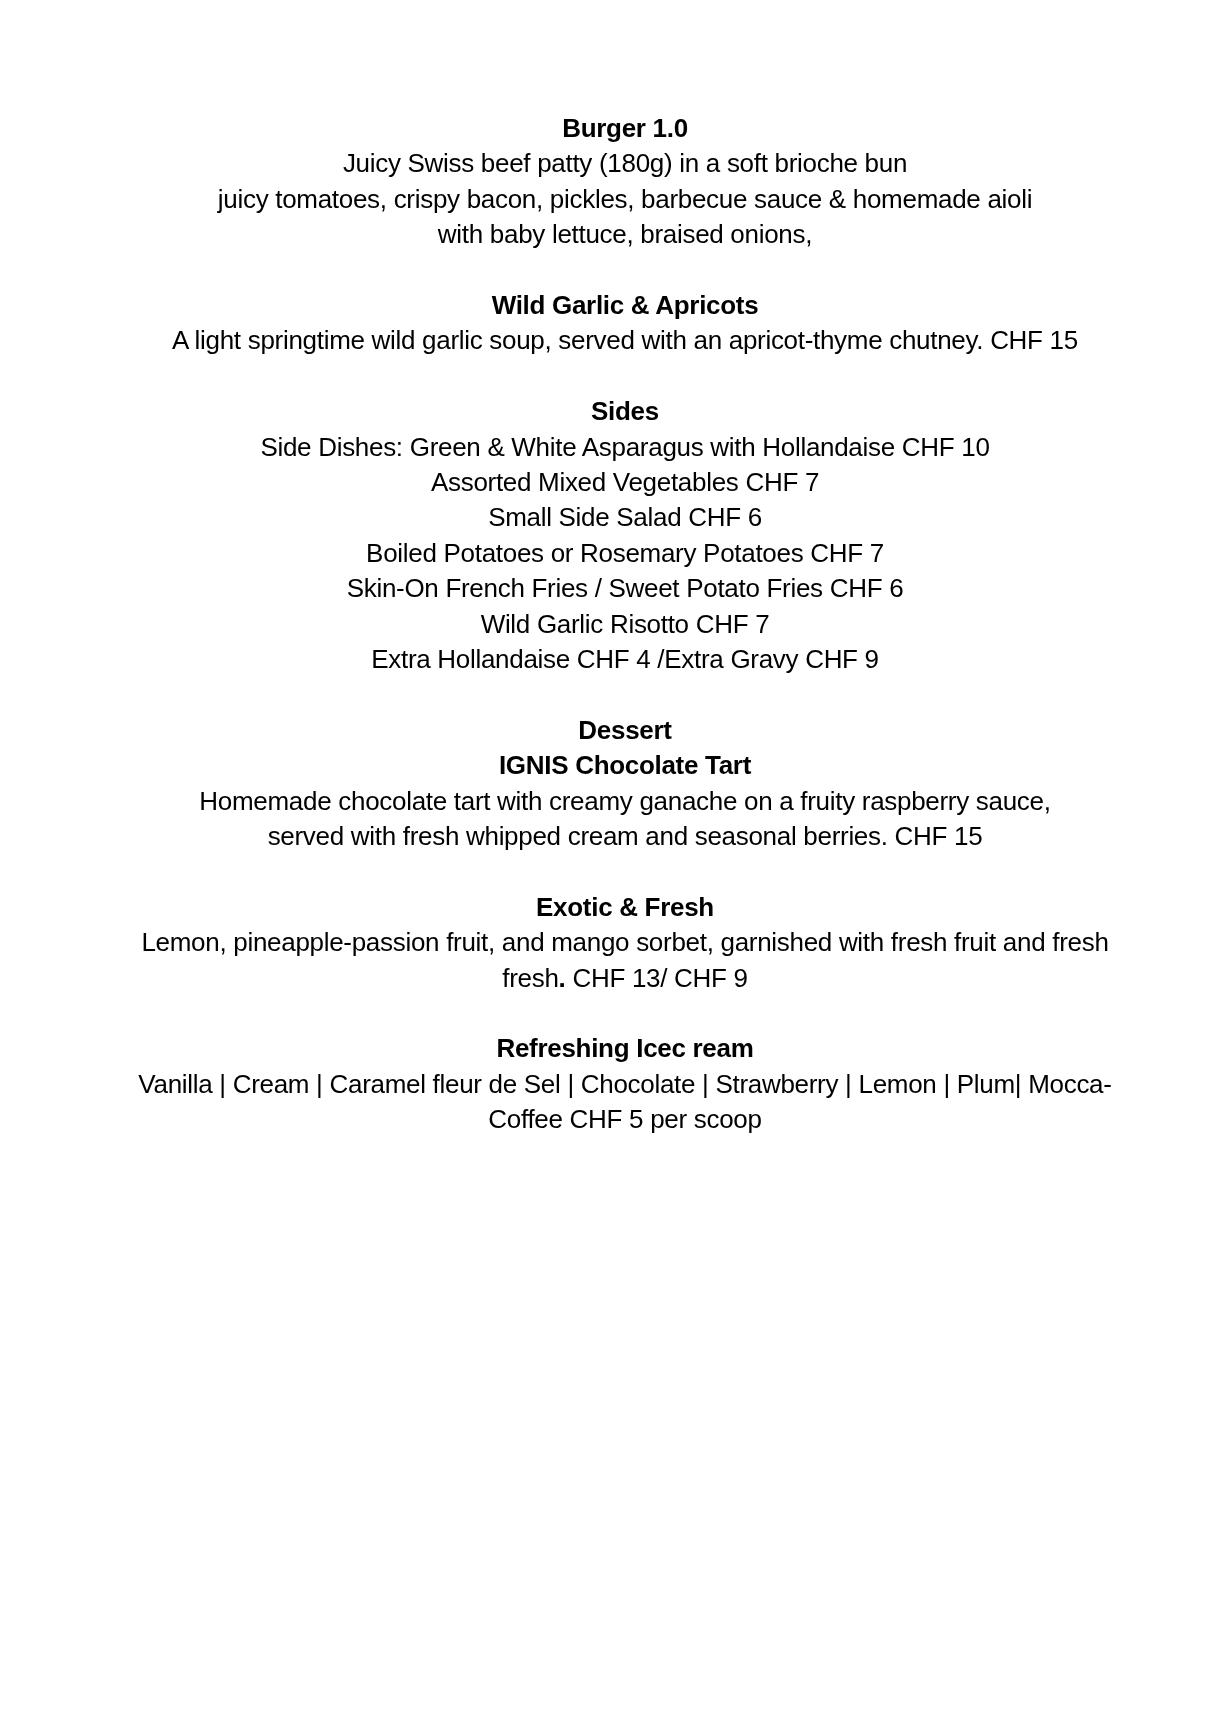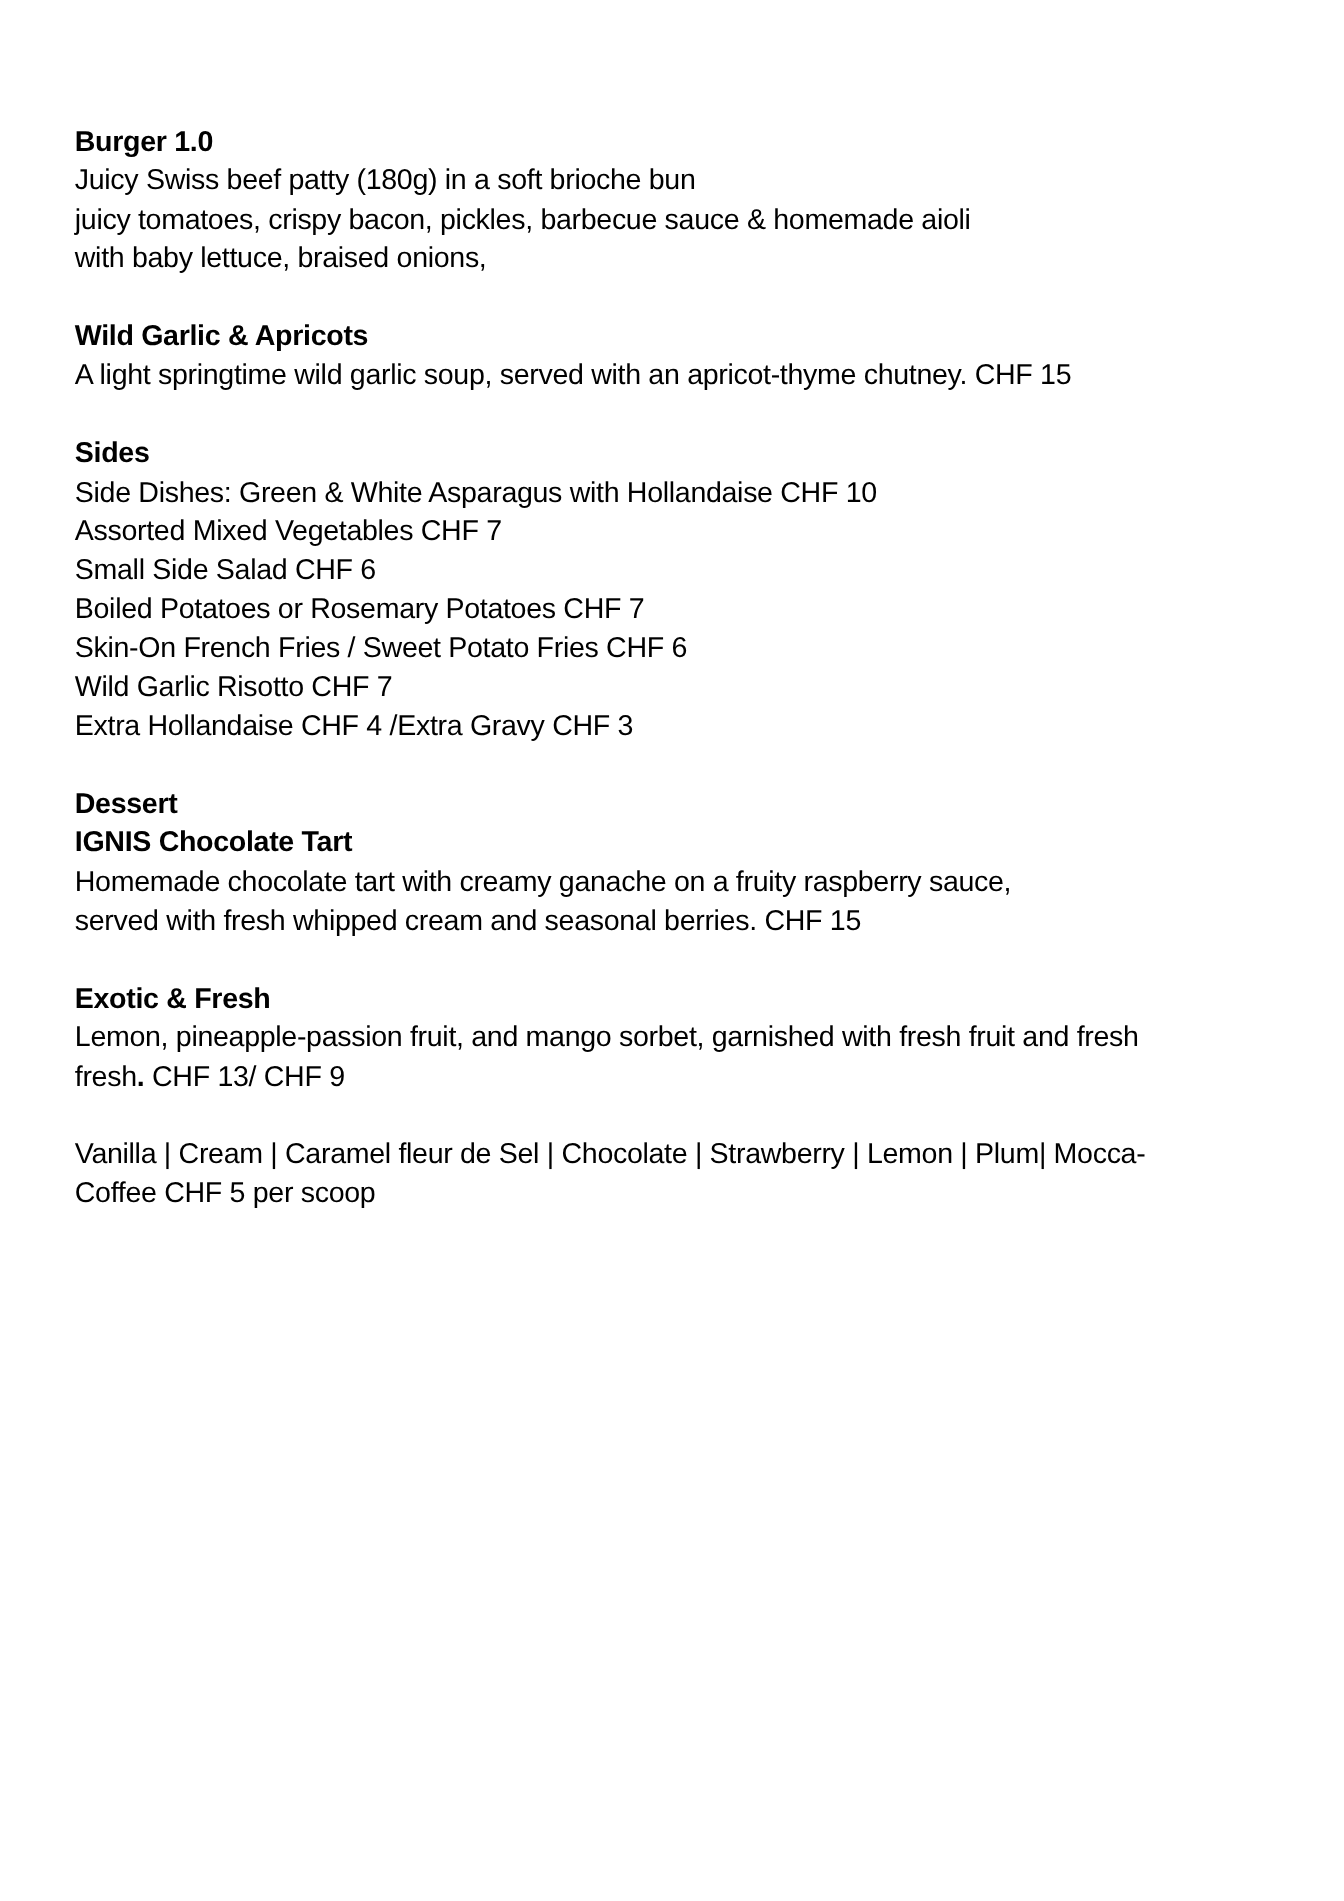--- a/index.html
+++ b/index.html
@@ -16,20 +16,21 @@
     line-height: 35.4px;
     letter-spacing: -0.3px;
     overflow: hidden;
   }
   .page {
     box-sizing: border-box;
     width: 1222px;
     height: 1361px;
     padding: 111px 40px 16px 68px;
     background: #ffffff;
+    text-align: center;
   }
   section {
     margin: 0 0 35.4px 0;
     padding: 0;
   }
   .line {
     white-space: nowrap;
   }
   .bold {
     font-weight: 700;
@@ -53,34 +54,35 @@
   </section>
 
   <section>
     <div class="line bold">Sides</div>
     <div class="line">Side Dishes: Green &amp; White Asparagus with Hollandaise CHF 10</div>
     <div class="line">Assorted Mixed Vegetables CHF 7</div>
     <div class="line">Small Side Salad CHF 6</div>
     <div class="line">Boiled Potatoes or Rosemary Potatoes CHF 7</div>
     <div class="line">Skin-On French Fries / Sweet Potato Fries CHF 6</div>
     <div class="line">Wild Garlic Risotto CHF 7</div>
-    <div class="line">Extra Hollandaise CHF 4 /Extra Gravy CHF 3</div>
+    <div class="line">Extra Hollandaise CHF 4 /Extra Gravy CHF 9</div>
   </section>
 
   <section>
     <div class="line bold">Dessert</div>
     <div class="line bold">IGNIS Chocolate Tart</div>
     <div class="line">Homemade chocolate tart with creamy ganache on a fruity raspberry sauce,</div>
     <div class="line">served with fresh whipped cream and seasonal berries. CHF 15</div>
   </section>
 
   <section>
     <div class="line bold">Exotic &amp; Fresh</div>
     <div class="line">Lemon, pineapple-passion fruit, and mango sorbet, garnished with fresh fruit and fresh</div>
     <div class="line"><span>fresh</span><span class="bold">.</span><span> CHF 13/ CHF 9</span></div>
   </section>
 
   <section>
+    <div class="line bold">Refreshing Icec ream</div>
     <div class="line">Vanilla | Cream | Caramel fleur de Sel | Chocolate | Strawberry | Lemon | Plum| Mocca-</div>
     <div class="line">Coffee CHF 5 per scoop</div>
   </section>
 
 </div>
 
 </body></html>

